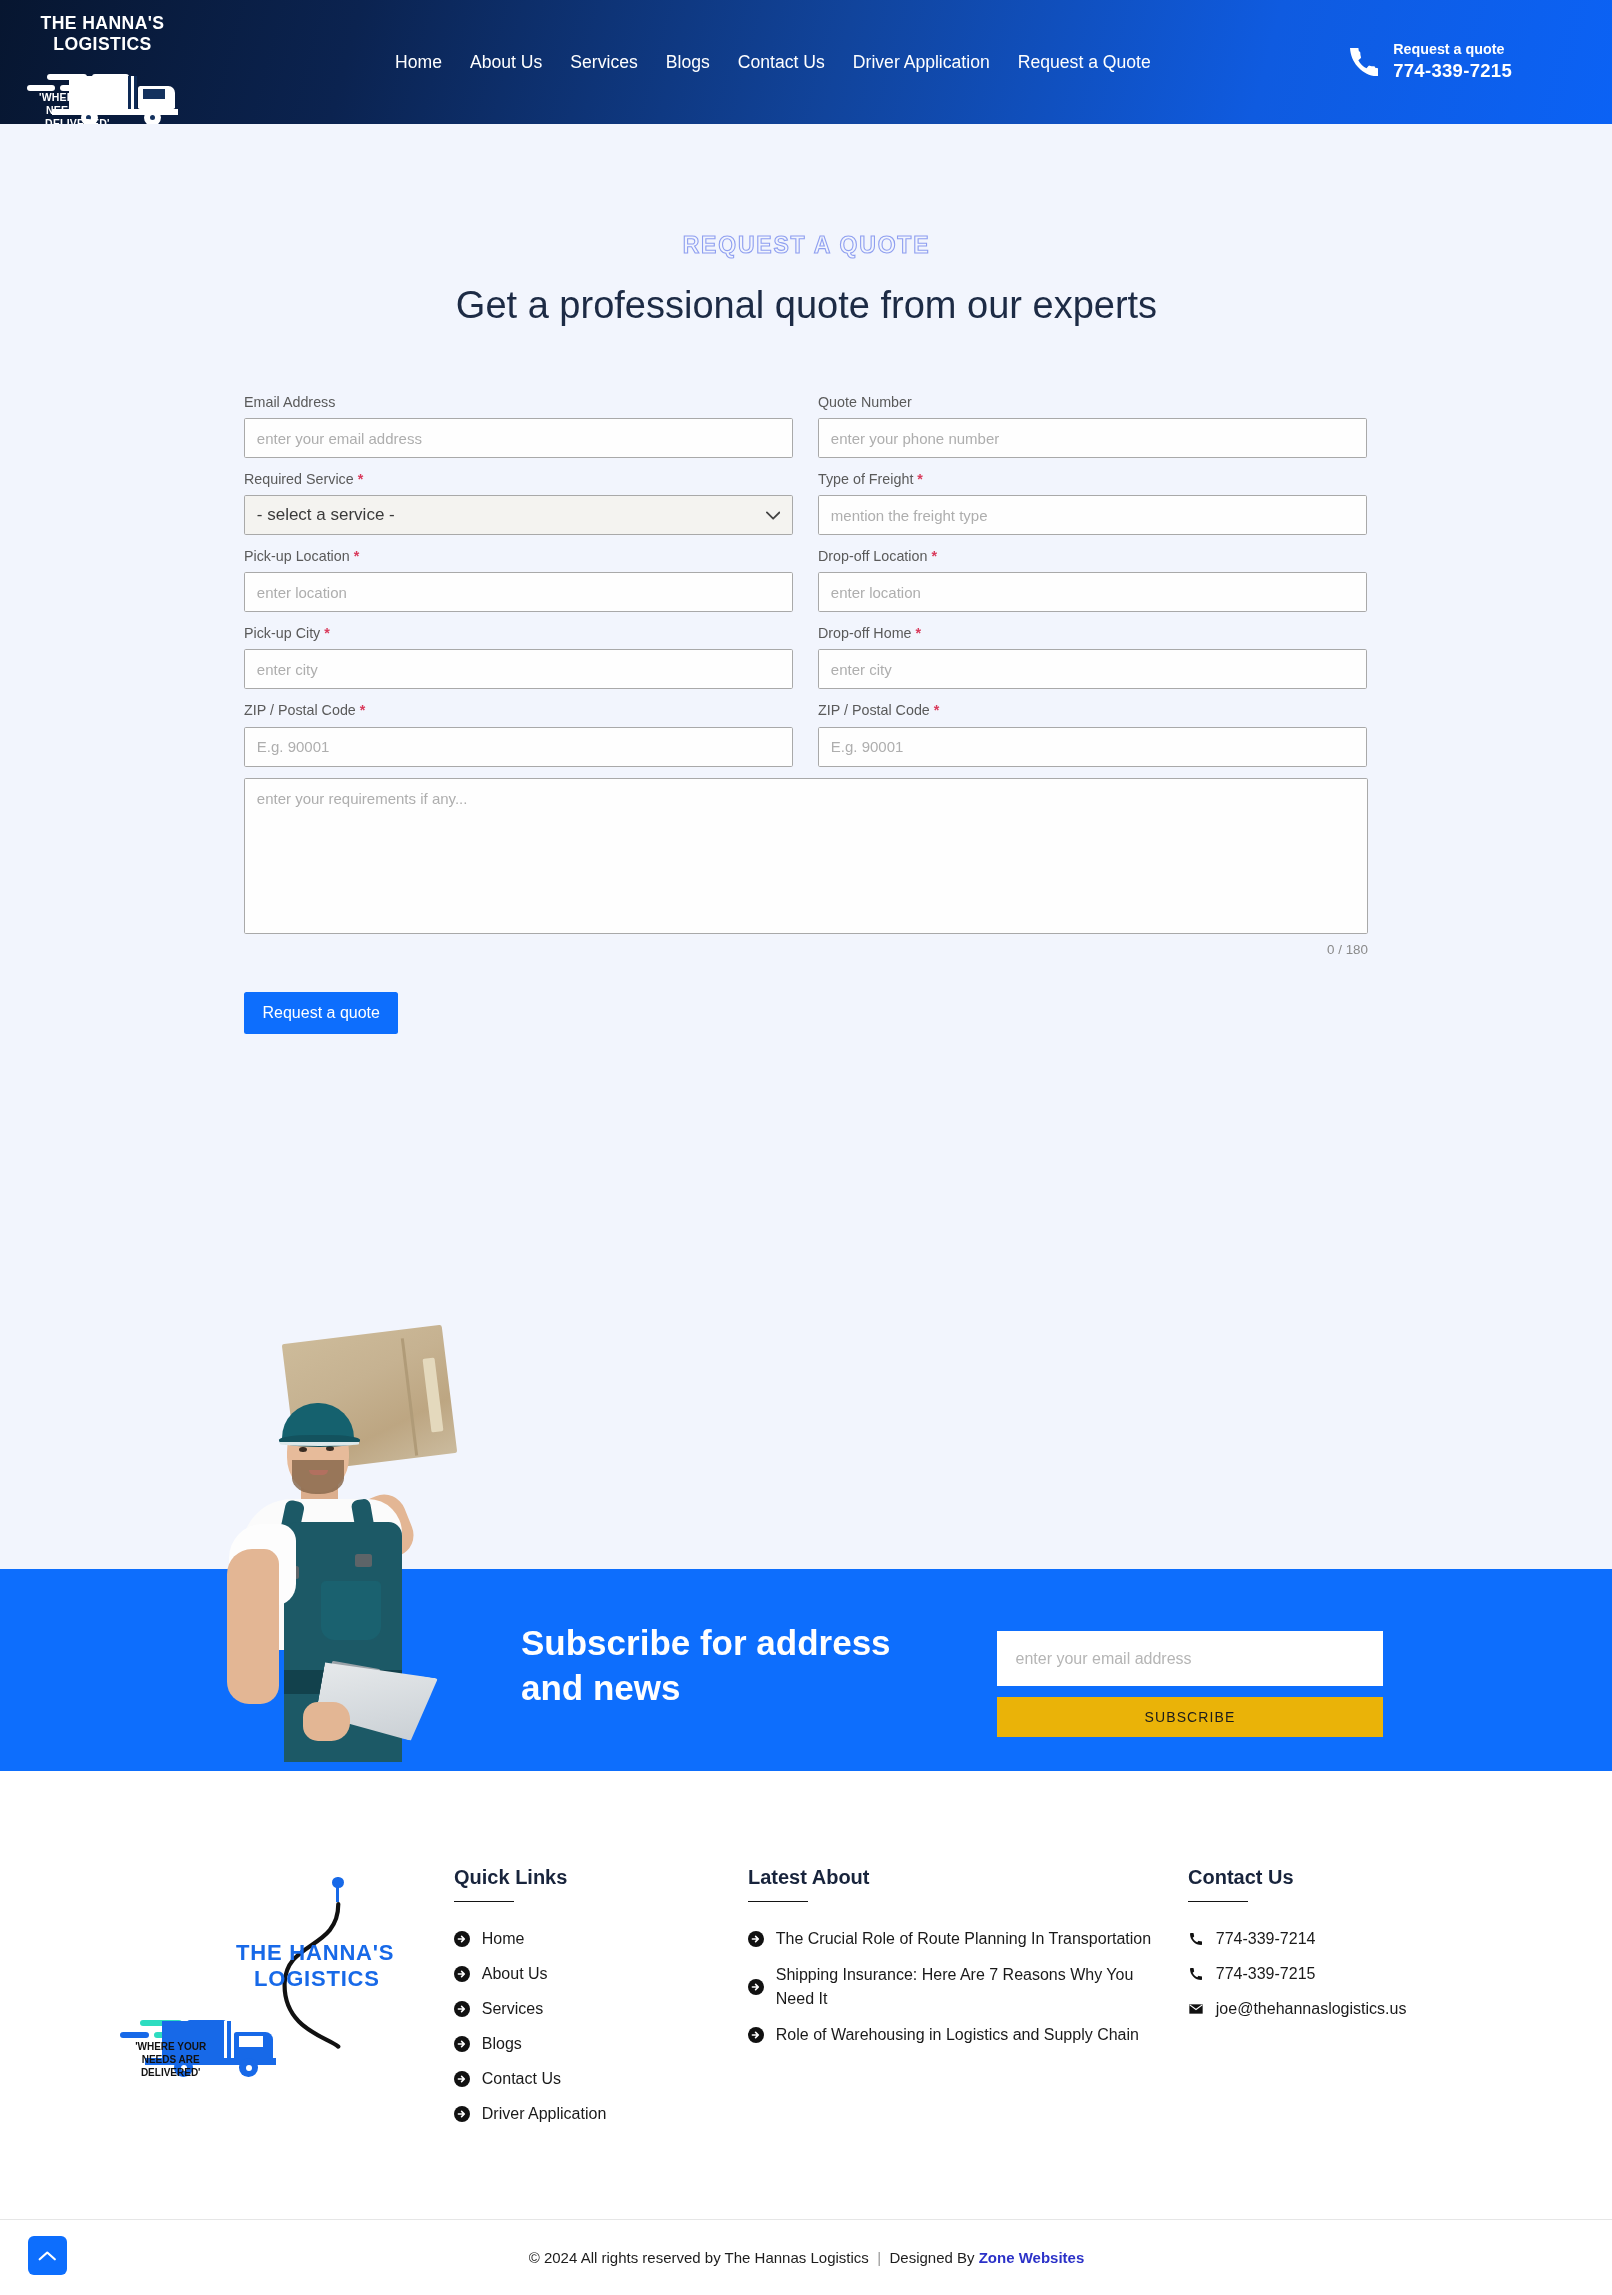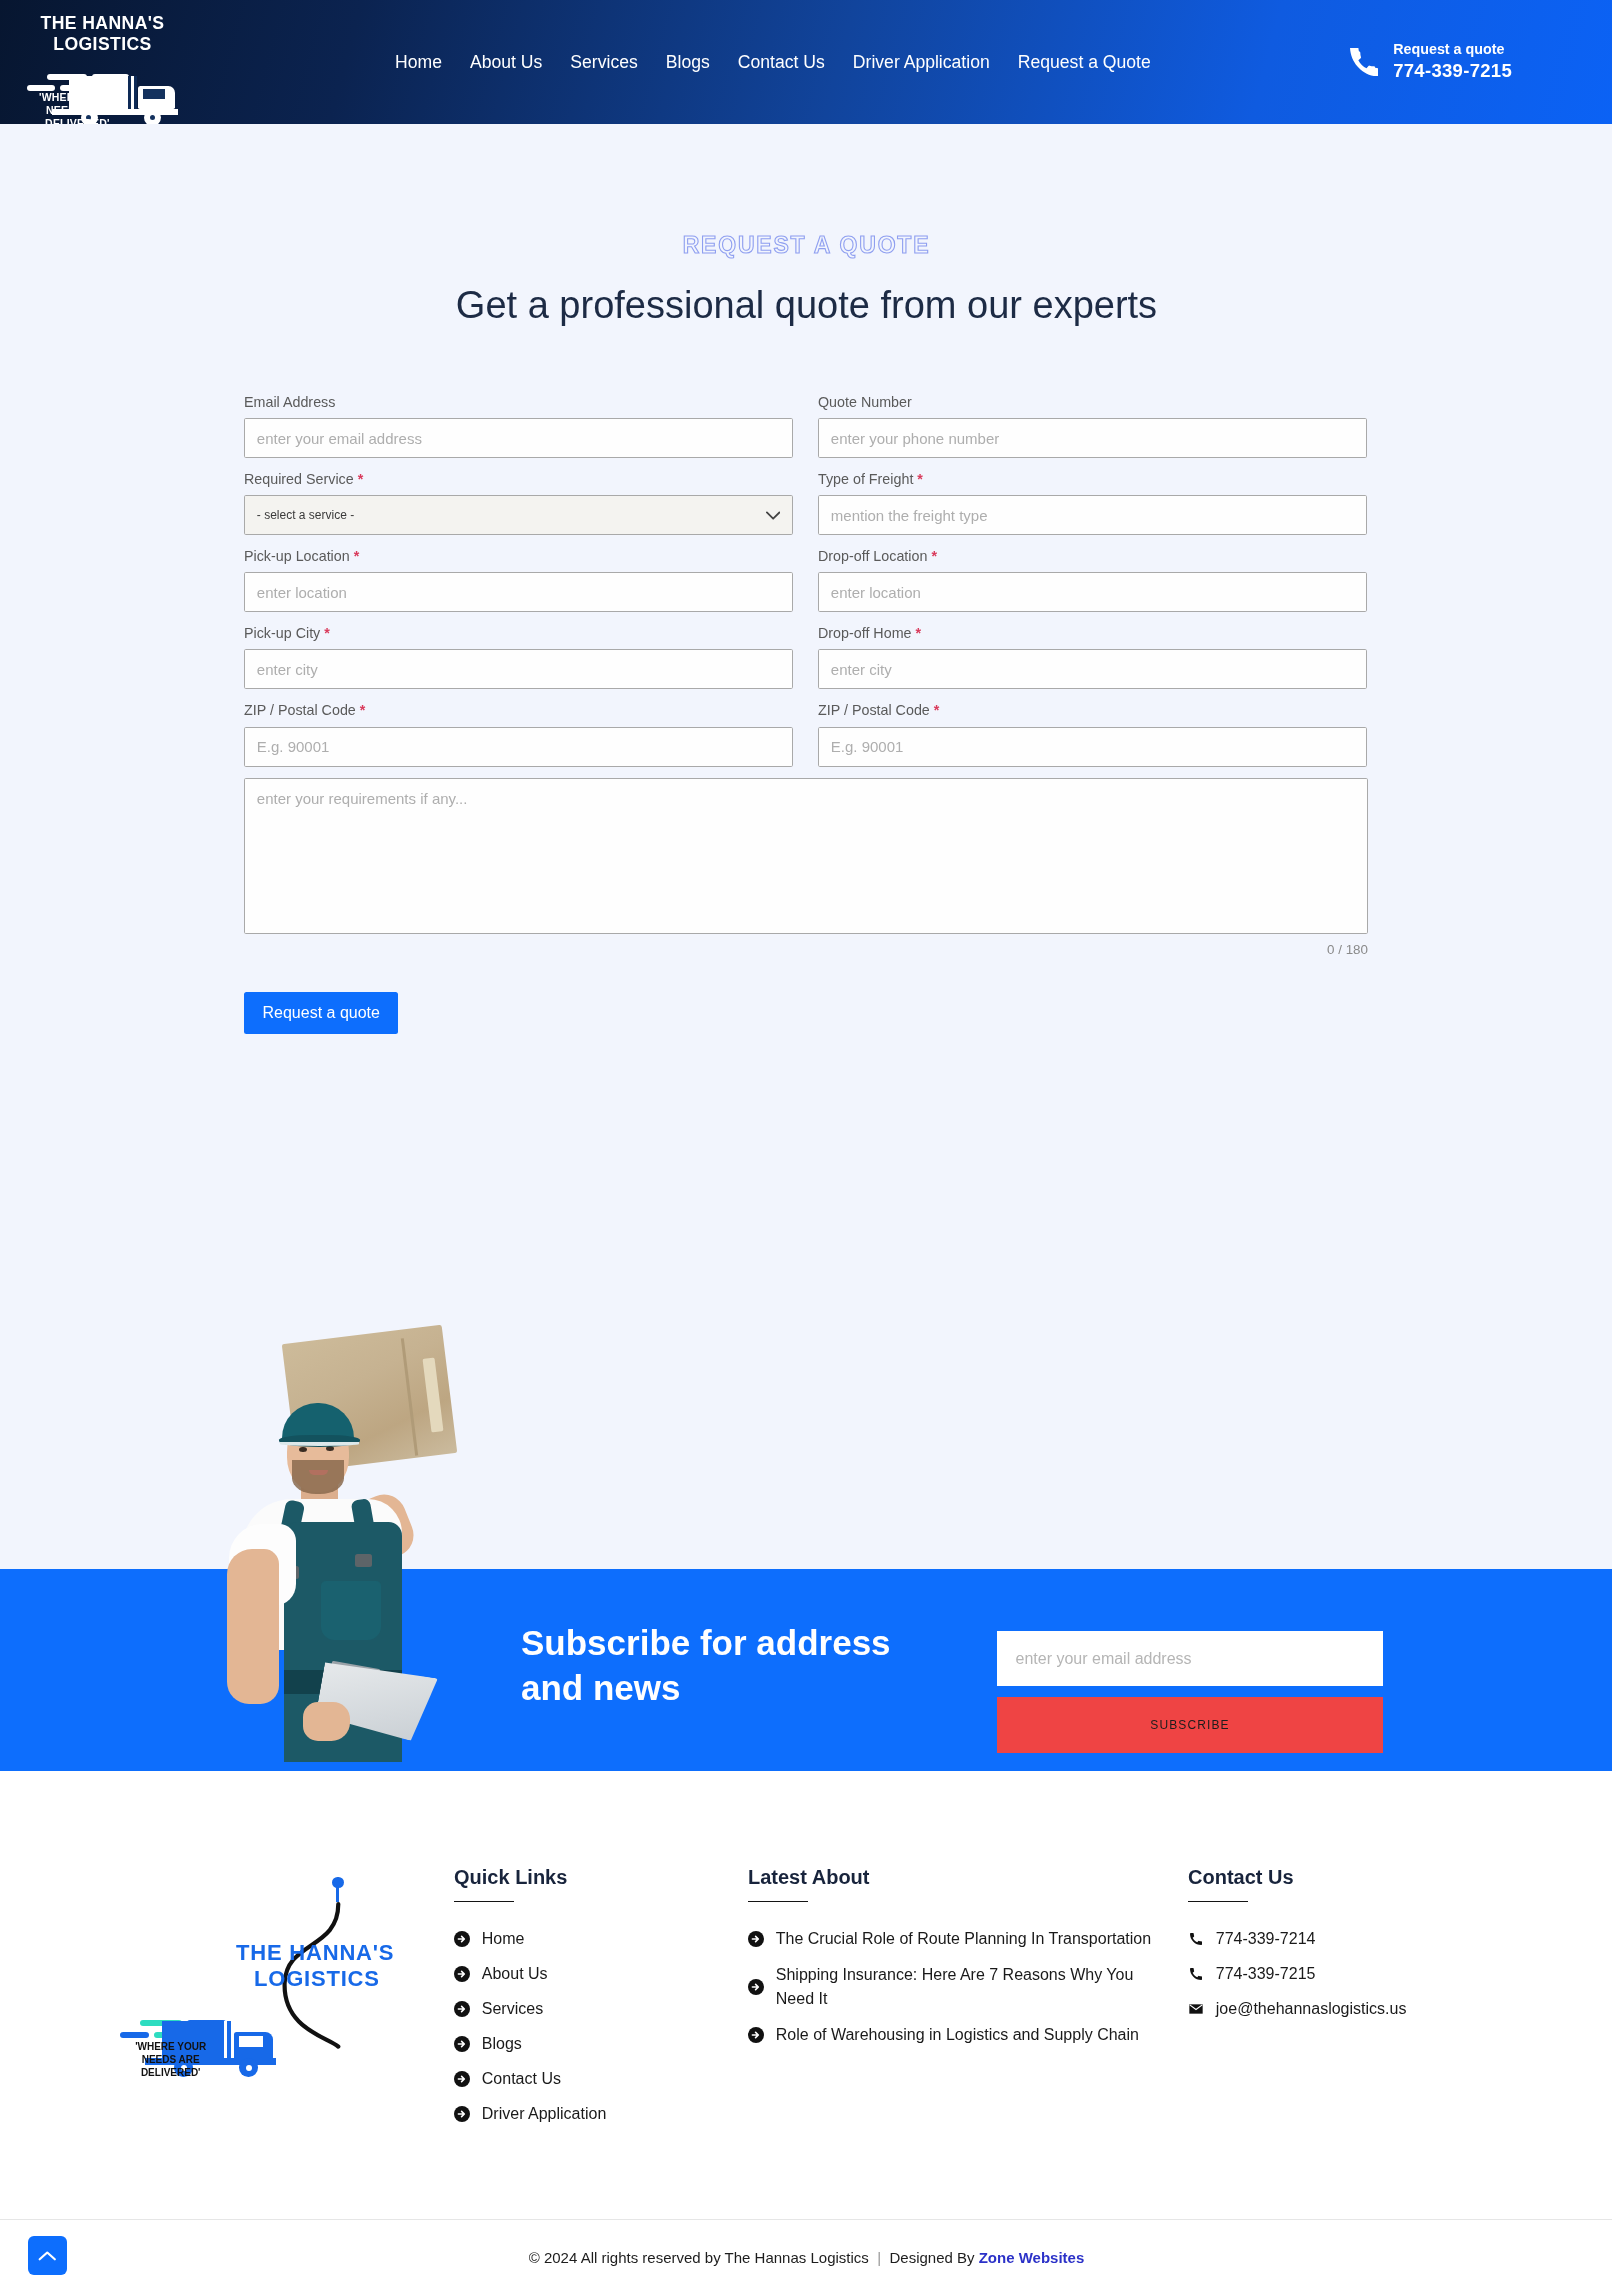--- a/index.html
+++ b/index.html
@@ -99,21 +99,21 @@
     width: 100%; height: 40px;
     border: 0.8px solid #a9a9a9; border-radius: 1.7px;
     background: #fefefe; padding: 0 11.8px;
     font-size: 15px; color: #333; font-family: "Liberation Sans", sans-serif;
   }
   .finput::placeholder { color: #aeaeae; }
   .fselect {
     width: 100%; height: 40px;
     border: 0.8px solid #a9a9a9; border-radius: 1.7px;
     background: #f4f3f0; padding: 0 11.8px;
-    font-size: 12px; color: #3a3a3a;
+    font-size: 17px; color: #3a3a3a;
     display: flex; align-items: center; justify-content: space-between;
     cursor: pointer;
     text-align: right;
   }
   .chev { width: 14.3px; height: 9.2px; }
   .ftextarea {
     width: 100%; height: 156px;
     border: 0.8px solid #a9a9a9; border-radius: 1.7px;
     background: #fefefe; padding: 11px 11.8px;
     font-size: 15px; color: #333; resize: none;
@@ -252,23 +252,23 @@
   .sub-email {
     position: absolute; left: 997px; top: 62px;
     width: 386px; height: 55px;
     background: #ffffff; border: none;
     padding: 0 18.5px; font-size: 16px; color: #333;
     font-family: "Liberation Sans", sans-serif;
   }
   .sub-email::placeholder { color: #b5b5b5; }
   .sub-btn {
     position: absolute; left: 997px; top: 128px;
-    width: 386px; height: 56px;
-    background: #ef4444; border: none;
-    font-size: 12px; color: #1c1c1c; letter-spacing: 1.1px;
+    width: 386px; height: 40px;
+    background: #eab308; border: none;
+    font-size: 14px; color: #1c1c1c; letter-spacing: 1.1px;
     cursor: pointer; font-family: "Liberation Sans", sans-serif;
   }
 
   
   .footer {
     position: absolute; top: 1771px; left: 0;
     width: 1613px; height: 449px;
     background: #ffffff;
   }
   .f-logo { position:absolute; left: 76px; top: 1858px; width: 353px; height: 252px; z-index: 3;}

